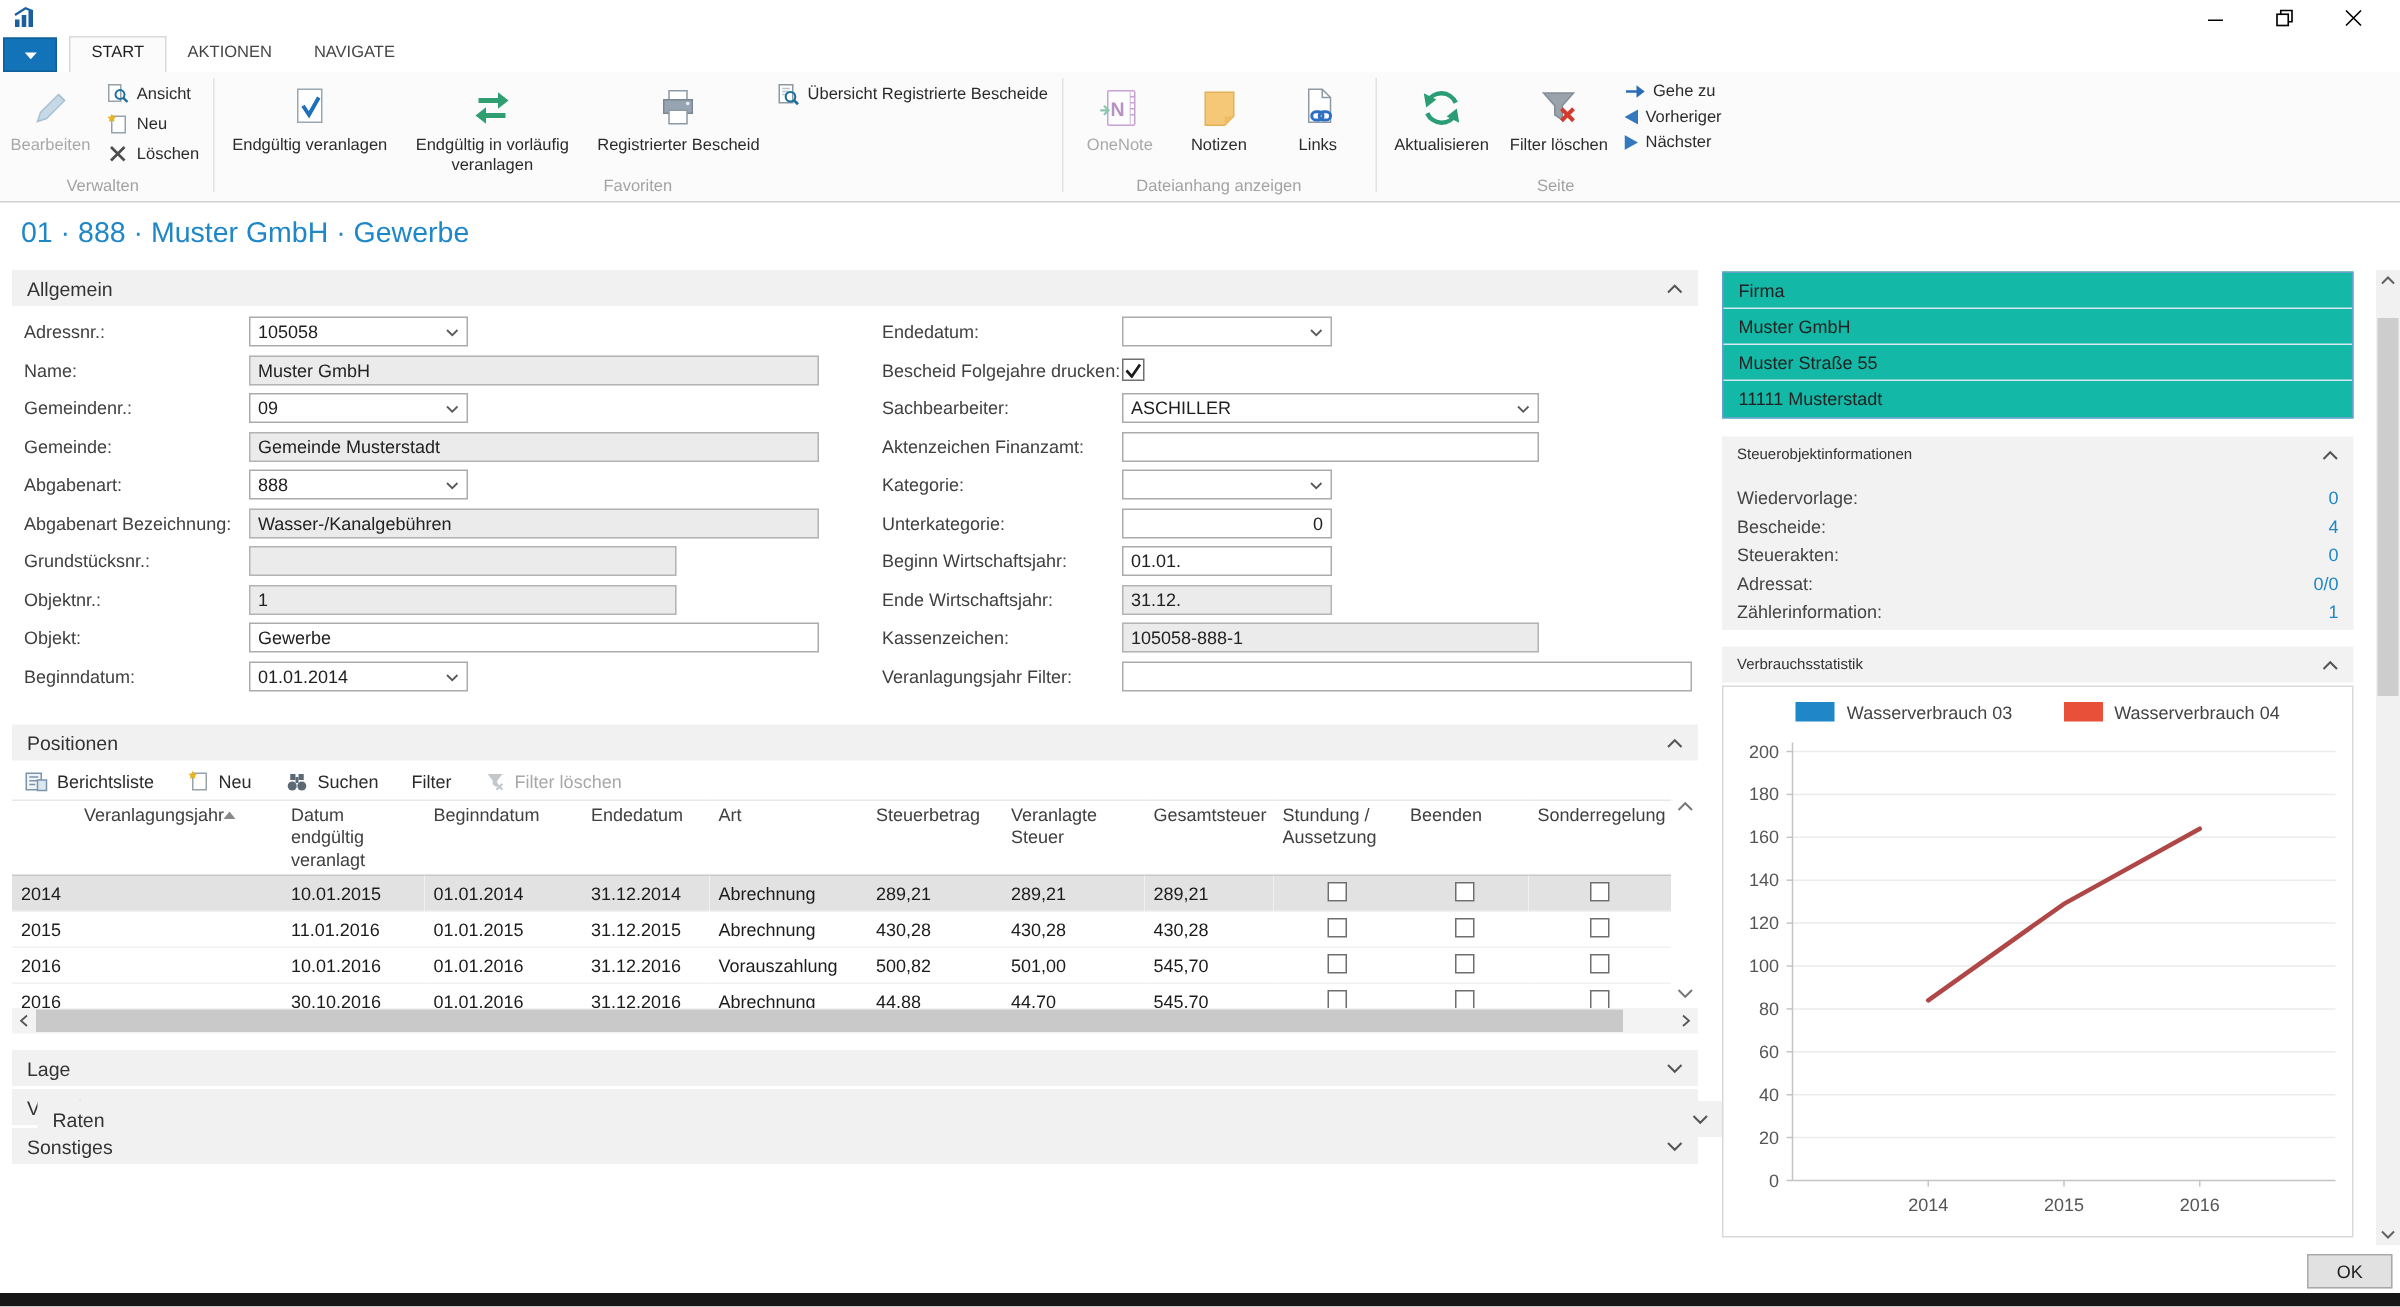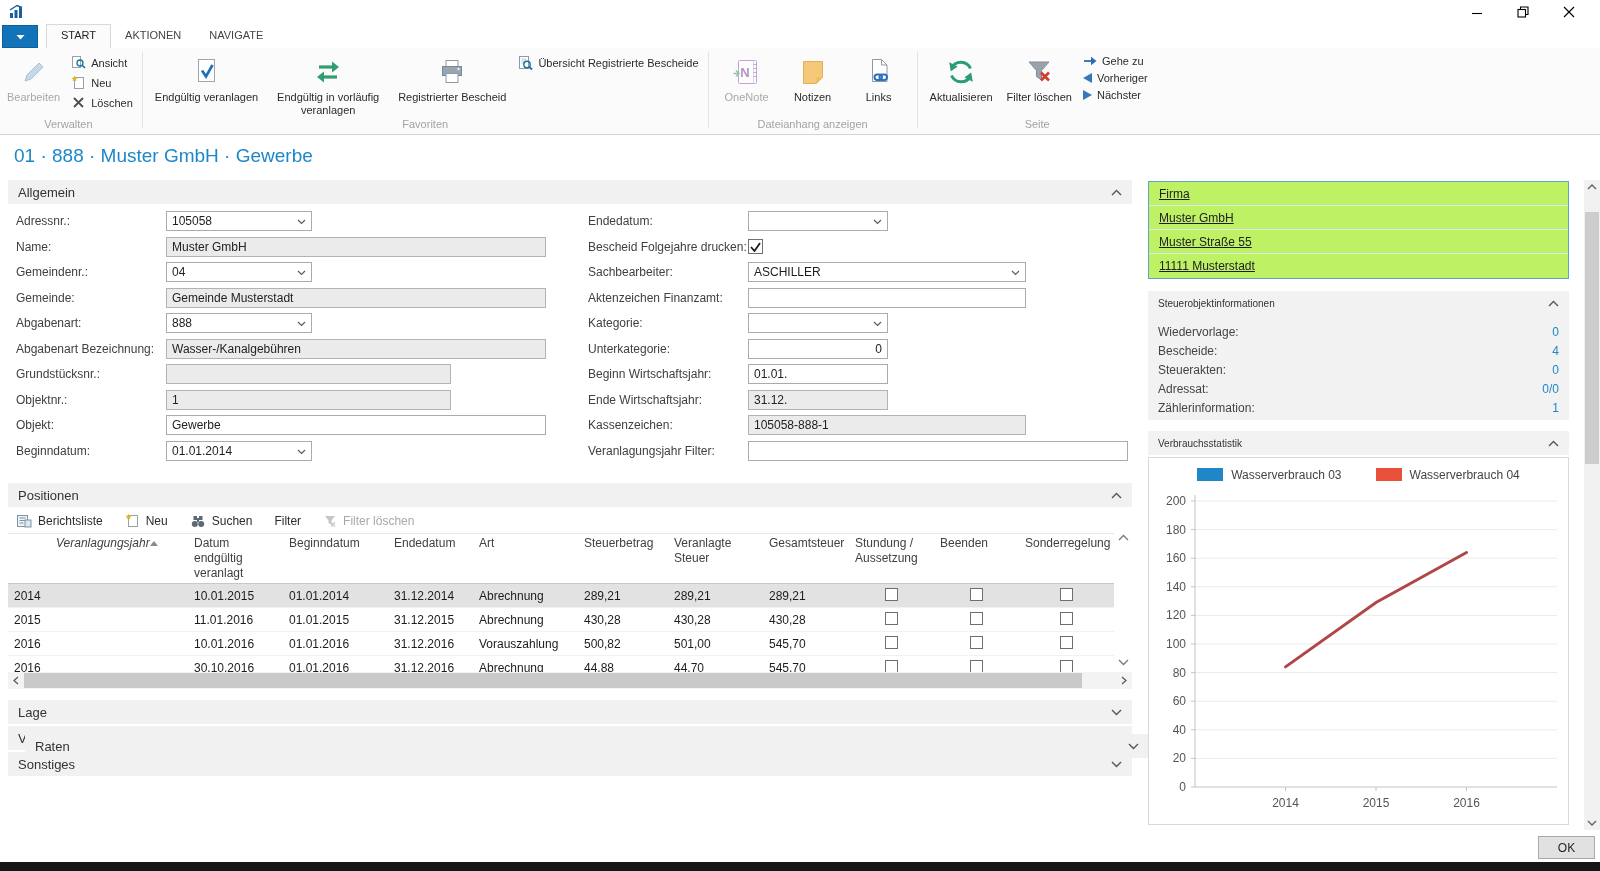--- a/index.html
+++ b/index.html
@@ -48,35 +48,35 @@
   
   .ptoolbar{position:absolute;left:8px;top:509px;width:1124px;height:23px;display:flex;align-items:center;gap:22px;padding-left:8px;box-sizing:border-box;font-size:12px;color:#2b2b2b;}
   .tbtn{display:flex;align-items:center;gap:6px;}
   
   .ptable{position:absolute;left:8px;top:533px;}
   table{border-collapse:collapse;table-layout:fixed;width:1106px;border-top:1px solid #e8e8e8;}
   th{font-weight:normal;font-size:12px;color:#404040;text-align:left;vertical-align:top;padding:2px 6px;border-bottom:1px solid #c8c8c8;line-height:15px;}
   td{font-size:12px;color:#1c1c1c;padding:2px 6px;height:19px;border-bottom:1px solid #f1f1f1;white-space:nowrap;overflow:hidden;}
   tr.sel td{background:#e2e2e2;}
   .tar{text-align:left;} .tac{text-align:center;}
-  .th1{display:flex;align-items:center;padding-left:42px;font-style:italic;}
+  .th1{display:flex;align-items:center;padding-left:42px;}
   .rowcb{width:13px;height:13px;border:1px solid #6e6e6e;background:#fff;display:inline-block;box-sizing:border-box;}
   
   .hscroll{position:absolute;left:8px;top:672px;width:1124px;height:17px;background:#f3f3f3;display:flex;align-items:center;}
   .hthumb{position:absolute;left:16px;top:1px;width:1058px;height:15px;background:#c9c9c9;}
   .harrow{width:16px;height:17px;display:flex;align-items:center;justify-content:center;}
   .harrow.right{position:absolute;right:0;}
   .tvscroll{position:absolute;left:1116px;top:534px;width:16px;height:132px;}
   .tvscroll .up{position:absolute;top:0;left:2px;}
   .tvscroll .down{position:absolute;bottom:0;left:2px;}
   .mainscroll{position:absolute;left:1584px;top:180px;width:16px;height:650px;background:#f1f1f1;}
   .mthumb{position:absolute;left:1px;top:32px;width:14px;height:252px;background:#cdcdcd;}
   .msarrow{position:absolute;left:3px;}
   
-  .firmacard{position:absolute;left:1148px;top:181px;width:421px;height:98px;border:1px solid #66a1c9;background:#bef264;box-sizing:border-box;text-decoration:underline;}
+  .firmacard{position:absolute;left:1148px;top:181px;width:421px;height:98px;border:1px solid #66a1c9;background:#14b8a6;box-sizing:border-box;}
   .firmarow{height:24px;display:flex;align-items:center;padding:0 10px;font-size:12px;color:#222;border-bottom:1px solid #d9e8f2;box-sizing:border-box;}
   .firmarow:last-child{border-bottom:none;}
   .sidepanel{position:absolute;left:1148px;width:421px;background:#f2f2f2;box-sizing:border-box;}
   .sphead{height:24px;display:flex;align-items:center;padding:0 10px;font-size:10px;color:#333;}
   .sphead .chev{margin-left:auto;}
   .inforow{display:flex;align-items:center;height:19px;padding:0 10px;font-size:12px;color:#444;}
   .inforow .val{margin-left:auto;color:#1e87c8;}
   .chartbox{position:absolute;left:1148px;top:457px;width:421px;height:368px;background:#fff;border:1px solid #d9d9d9;box-sizing:border-box;}
   .legend{display:flex;justify-content:center;gap:34px;padding-top:7px;height:20px;align-items:center;}
   .legenditem{display:flex;gap:8px;font-size:12px;color:#444;}
@@ -344,21 +344,21 @@
         </span>
       </div>
     </div>
   <div class="frow">
       <span class="flabel lw150">Name:</span>
     <input class="ro w380" readonly="" value="Muster GmbH" style="">
     </div>
   <div class="frow">
       <span class="flabel lw150">Gemeindenr.:</span>
     <div class="combo w146">
-        <span>04</span>
+        <span>09</span>
         <span class="cchev">
           <svg width="9" height="6" viewBox="0 0 9 6">
             <path d="M1 1l3.5 3.5L8 1" fill="none" stroke="#5a5a5a" stroke-width="1.2"></path>
           </svg>
         </span>
       </div>
     </div>
   <div class="frow">
       <span class="flabel lw150">Gemeinde:</span>
     <input class="ro w380" readonly="" value="Gemeinde Musterstadt" style="">

